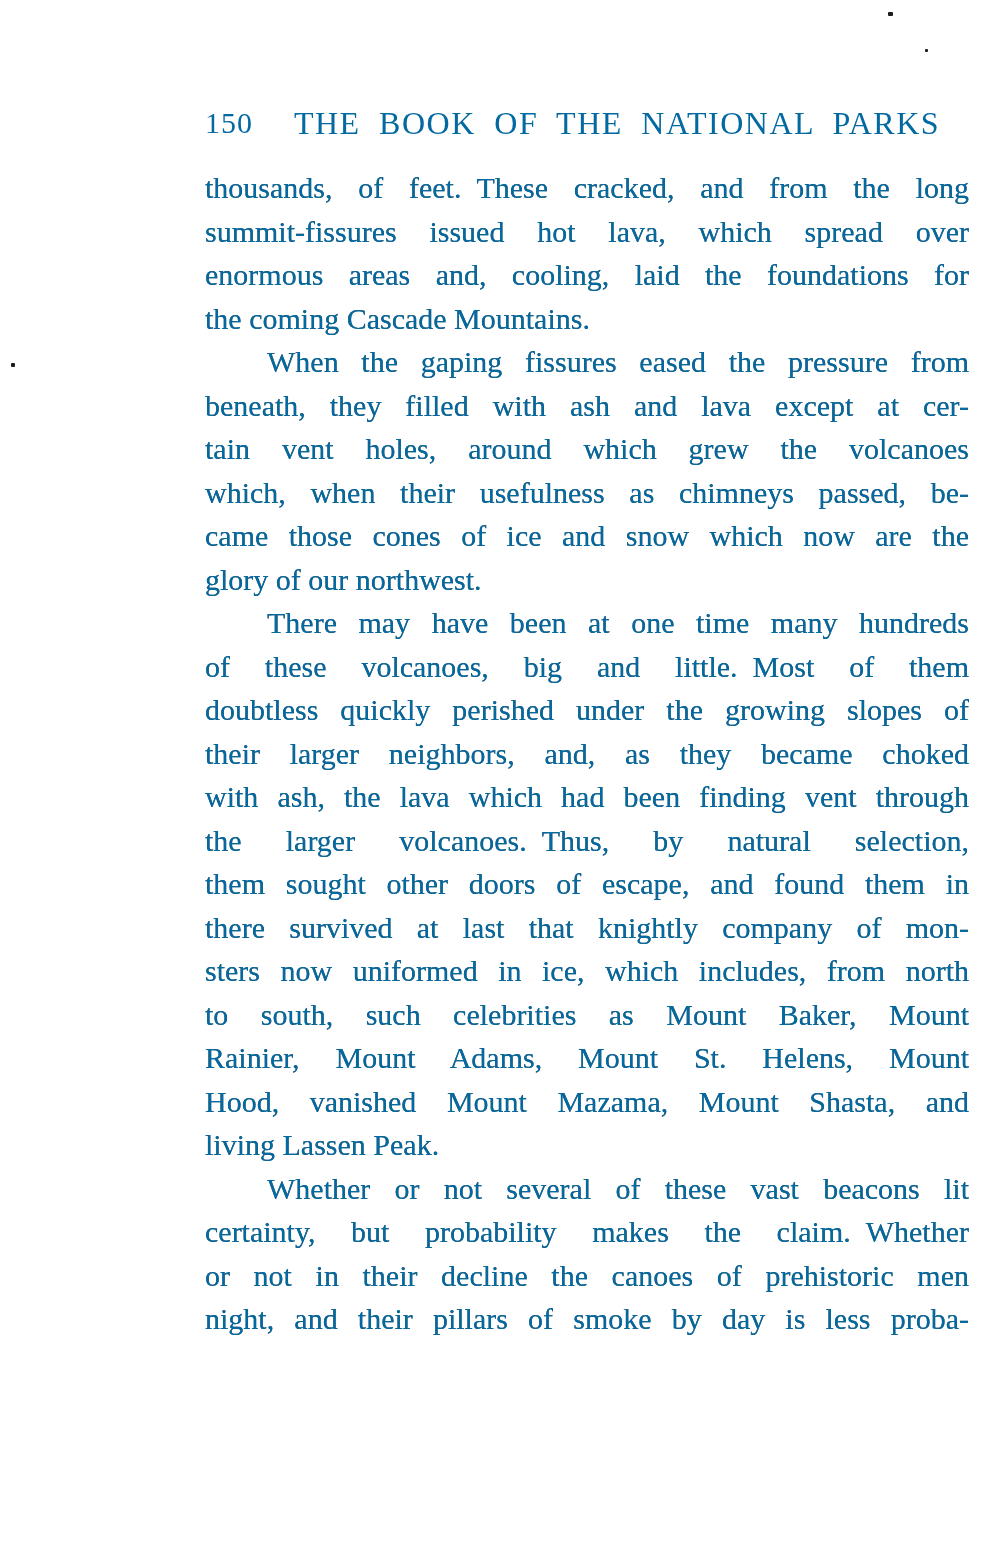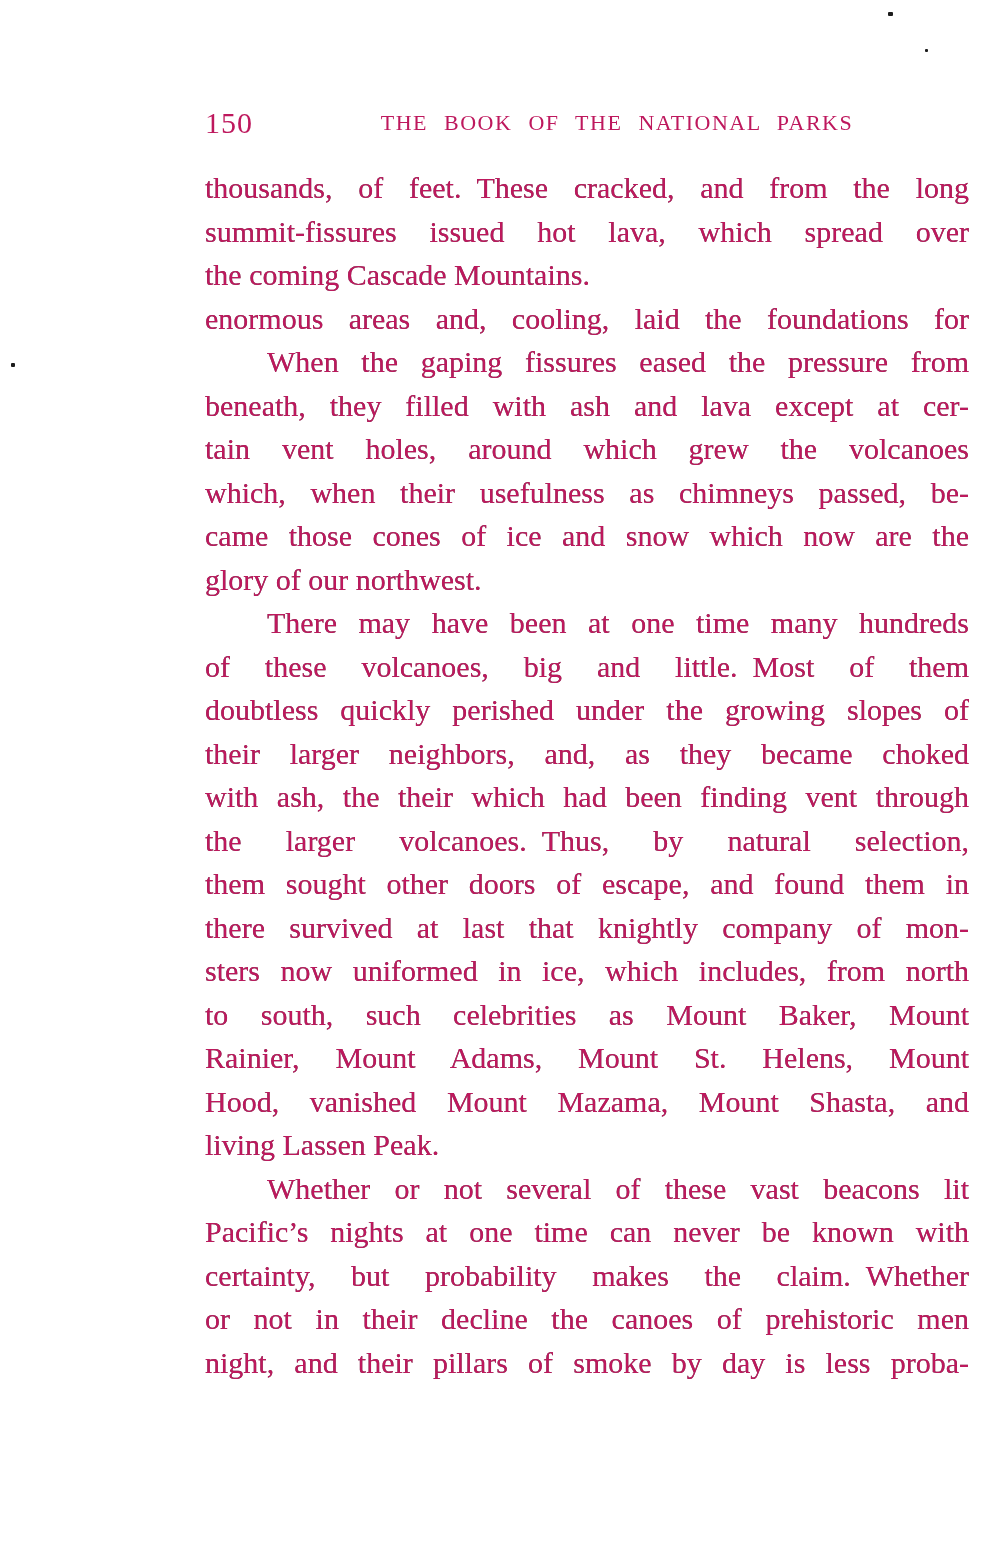--- a/index.html
+++ b/index.html
@@ -7,21 +7,21 @@
     padding: 0;
     background: #ffffff;
   }
   .scan-page {
     position: relative;
     width: 1000px;
     height: 1561px;
     background: #ffffff;
     overflow: hidden;
     font-family: "Liberation Serif", "DejaVu Serif", serif;
-    color: #be185d;
+    color: #0369a1;
     text-decoration: underline;
   }
   
   .page-header {
     position: absolute;
     left: 205px;
     top: 104px;
     width: 764px;
     height: 40px;
   }
@@ -32,21 +32,21 @@
     font-size: 30px;
     line-height: 38px;
     letter-spacing: 1px;
   }
   .running-title {
     position: absolute;
     left: 60px;
     right: 0;
     top: 0;
     text-align: center;
-    font-size: 22px;
+    font-size: 32px;
     line-height: 38px;
     letter-spacing: 1.5px;
     word-spacing: 9px;
     white-space: nowrap;
   }
   
   .page-body {
     position: absolute;
     left: 205px;
     top: 166px;
@@ -80,49 +80,48 @@
 <div class="scan-page">
   <div class="page-header">
     <span class="page-number">150</span>
     <span class="running-title">THE BOOK OF THE NATIONAL PARKS</span>
   </div>
 
   <div class="page-body">
       <div class="para">
         <div class="line">thousands, of feet. These cracked, and from the long</div>
         <div class="line">summit-fissures issued hot lava, which spread over</div>
+        <div class="line">enormous areas and, cooling, laid the foundations for</div>
         <div class="line last">the coming Cascade Mountains.</div>
-        <div class="line">enormous areas and, cooling, laid the foundations for</div>
       </div>
       <div class="para">
         <div class="line indent">When the gaping fissures eased the pressure from</div>
         <div class="line">beneath, they filled with ash and lava except at cer-</div>
         <div class="line">tain vent holes, around which grew the volcanoes</div>
         <div class="line">which, when their usefulness as chimneys passed, be-</div>
         <div class="line">came those cones of ice and snow which now are the</div>
         <div class="line last">glory of our northwest.</div>
       </div>
       <div class="para">
         <div class="line indent">There may have been at one time many hundreds</div>
         <div class="line">of these volcanoes, big and little. Most of them</div>
         <div class="line">doubtless quickly perished under the growing slopes of</div>
         <div class="line">their larger neighbors, and, as they became choked</div>
-        <div class="line">with ash, the their which had been finding vent through</div>
+        <div class="line">with ash, the lava which had been finding vent through</div>
         <div class="line">the larger volcanoes. Thus, by natural selection,</div>
         <div class="line">them sought other doors of escape, and found them in</div>
         <div class="line">there survived at last that knightly company of mon-</div>
         <div class="line">sters now uniformed in ice, which includes, from north</div>
         <div class="line">to south, such celebrities as Mount Baker, Mount</div>
         <div class="line">Rainier, Mount Adams, Mount St. Helens, Mount</div>
         <div class="line">Hood, vanished Mount Mazama, Mount Shasta, and</div>
         <div class="line last">living Lassen Peak.</div>
       </div>
       <div class="para">
         <div class="line indent">Whether or not several of these vast beacons lit</div>
-        <div class="line">Pacific’s nights at one time can never be known with</div>
         <div class="line">certainty, but probability makes the claim. Whether</div>
         <div class="line">or not in their decline the canoes of prehistoric men</div>
         <div class="line">night, and their pillars of smoke by day is less proba-</div>
       </div>
     </div>
 <div class="speck" style="left: 888px; top: 12px; width: 5px; height: 4px;"></div>
     <div class="speck" style="left: 925px; top: 49px; width: 3px; height: 3px;"></div>
     <div class="speck" style="left: 11px; top: 363px; width: 4px; height: 4px;"></div>
   </div>
 

